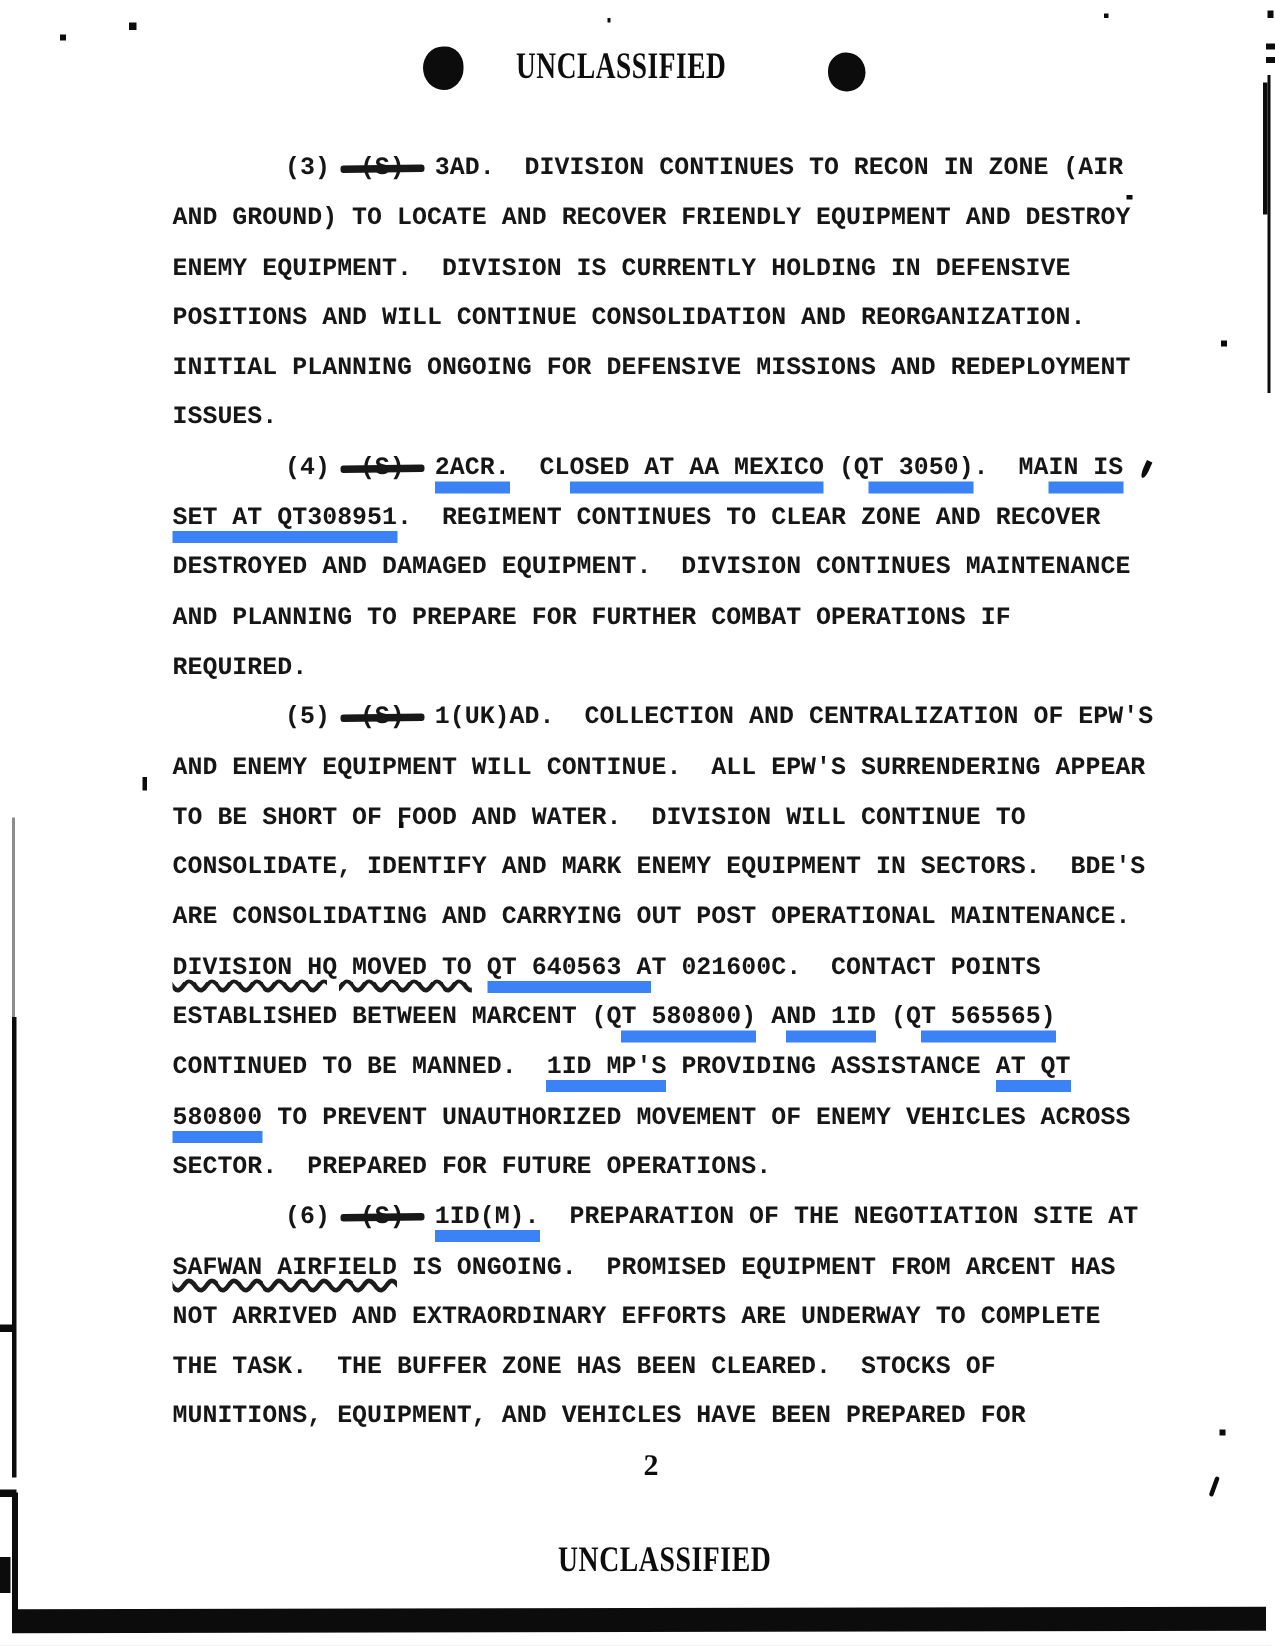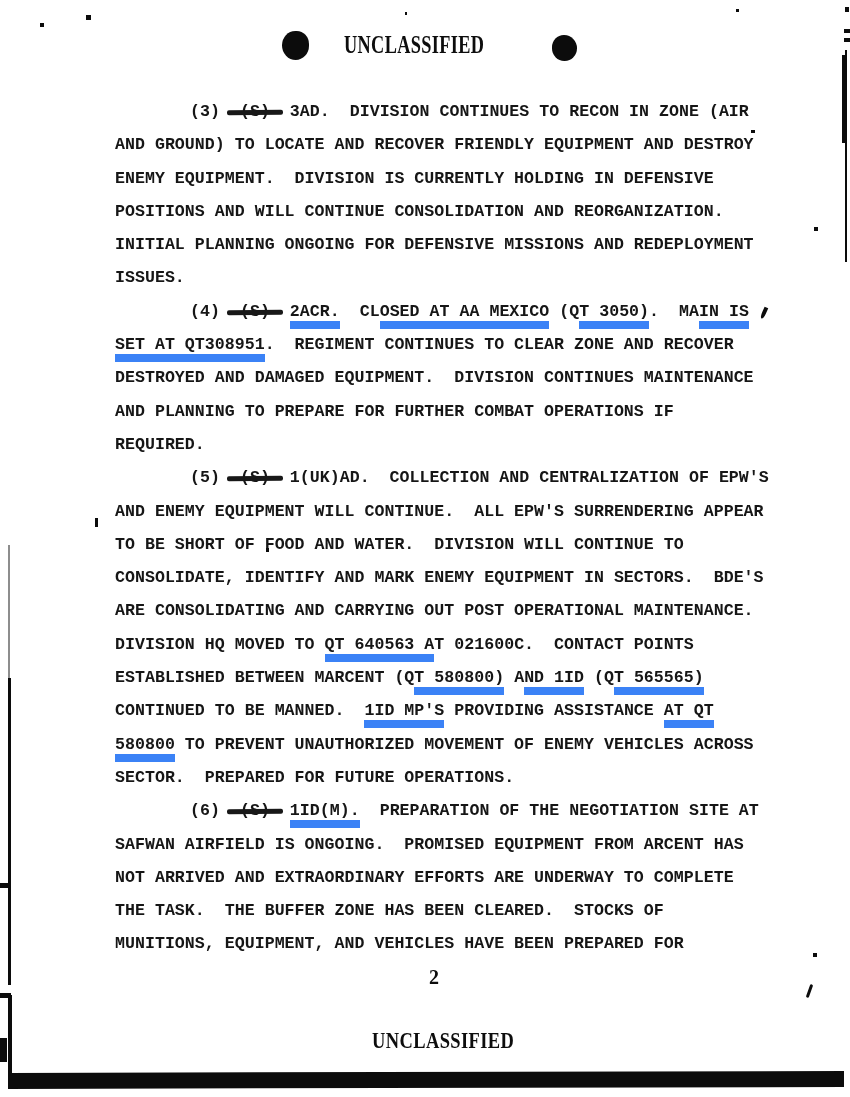--- a/index.html
+++ b/index.html
@@ -22,21 +22,21 @@
   
   .doc-body {
     position:absolute; left:115px; top:95px; width:690px;
     font-size:16.6px; font-weight:bold; line-height:33.3px;
     color:#161616; white-space:pre; letter-spacing:0.02px;
   }
   .line { height:33.3px; }
   .line.indent { padding-left:75px; }
   .seg-u { border-bottom:8px solid #3b82f6; }
   .seg-w {
-    text-decoration-style:wavy;
+    text-decoration:underline; text-decoration-style:wavy;
     text-decoration-thickness:2.5px; text-decoration-color:#1c1c1c;
     text-underline-offset:4px;
   }
   .seg-s { position:relative; padding:0 10px; }
   .seg-s::after {
     content:""; position:absolute; left:-3px; right:-3px; top:8px;
     height:4.5px; background:#181818; border-radius:2px; transform:rotate(-0.6deg);
   }
   
   .art { position:absolute; background:#0c0c0c; }

